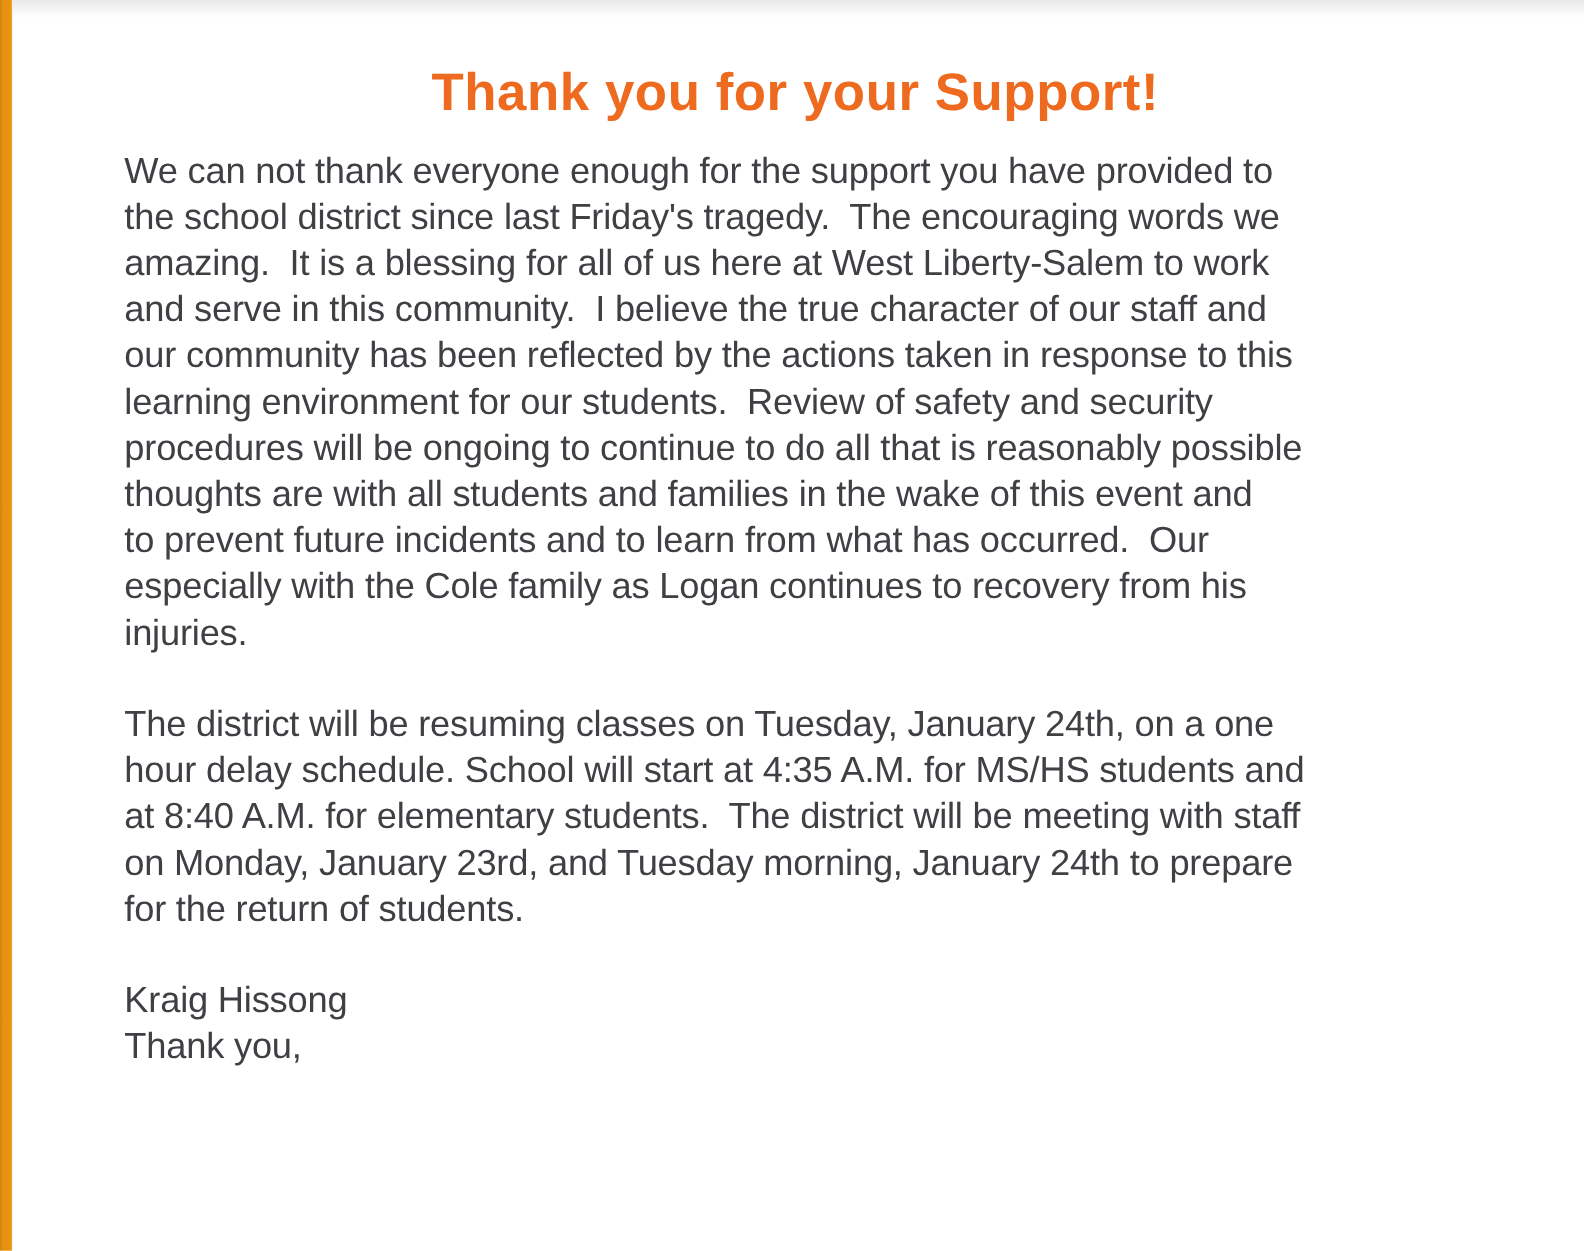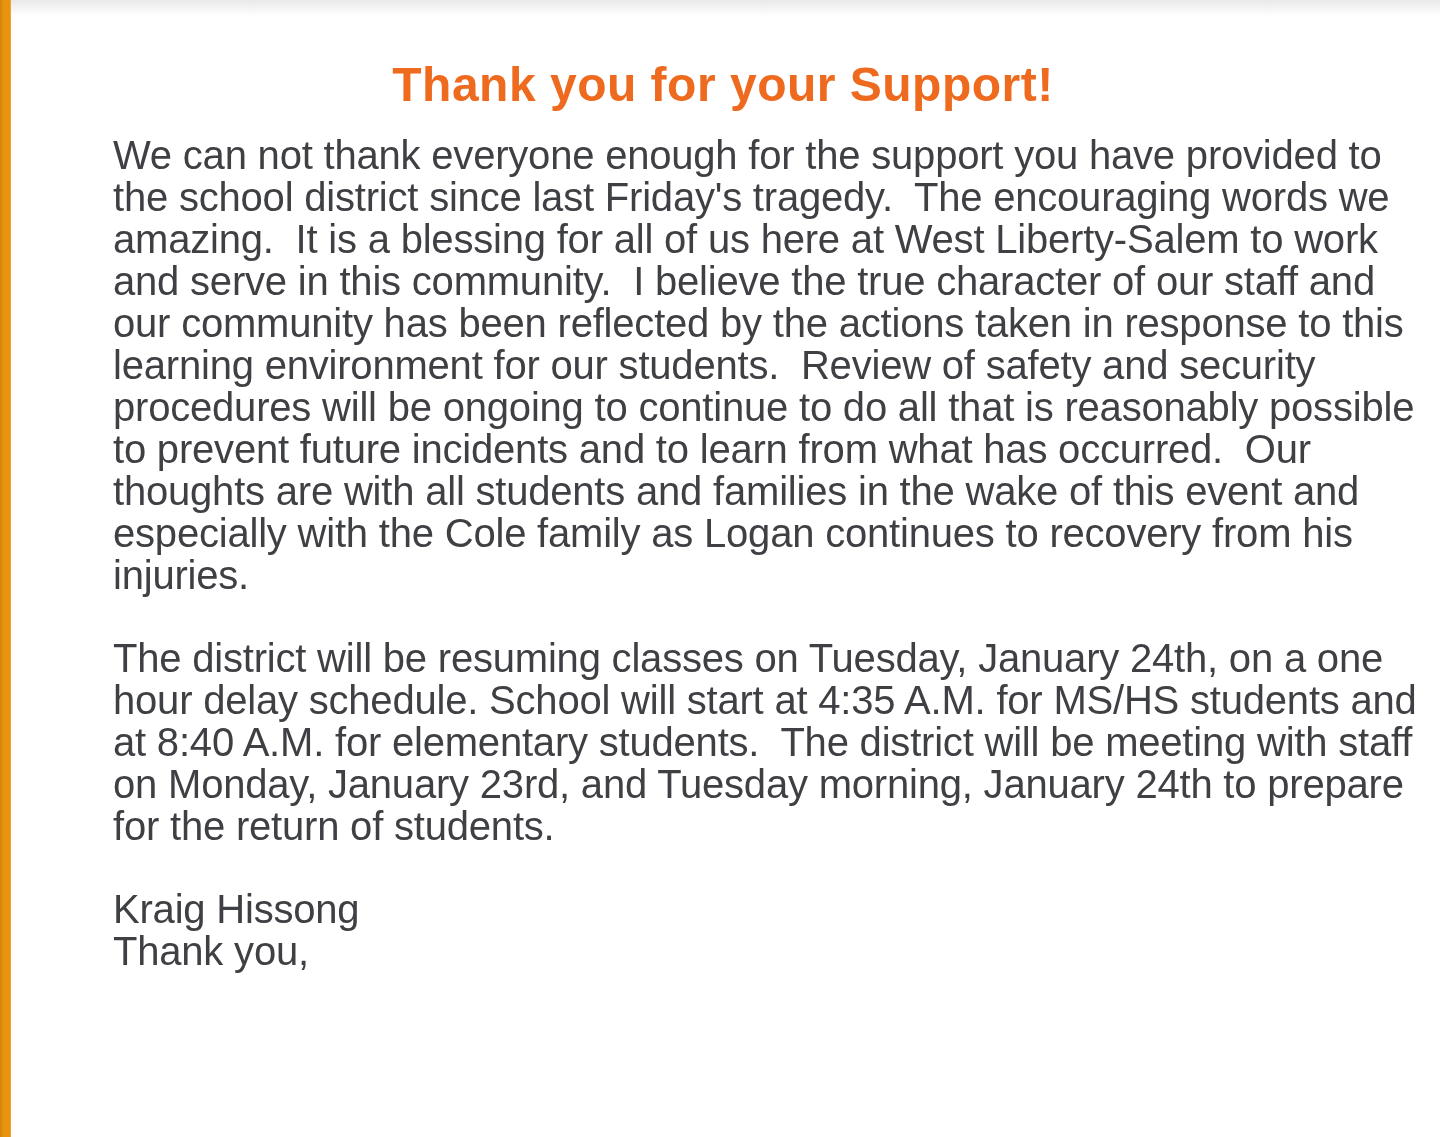--- a/index.html
+++ b/index.html
@@ -41,21 +41,21 @@
     font-size: 48px;
     line-height: 66px;
     font-weight: bold;
     letter-spacing: 0.5px;
     text-align: center;
     color: var(--title);
   }
   .para {
     margin: 0 0 41px 0;
     color: var(--body-text);
-    font-size: 40px;
+    font-size: 33px;
     line-height: 42px;
     letter-spacing: -0.2px;
   }
   .line { white-space: pre; }
 </style>
 </head>
 <body>
 
 <div class="accent-bar"></div>
 <div class="top-fade"></div>
@@ -64,22 +64,22 @@
   <h1 class="page-title">Thank you for your Support!</h1>
 
   <div class="para">
       <div class="line">We can not thank everyone enough for the support you have provided to</div>
       <div class="line">the school district since last Friday's tragedy.  The encouraging words we</div>
       <div class="line">amazing.  It is a blessing for all of us here at West Liberty-Salem to work</div>
       <div class="line">and serve in this community.  I believe the true character of our staff and</div>
       <div class="line">our community has been reflected by the actions taken in response to this</div>
       <div class="line">learning environment for our students.  Review of safety and security</div>
       <div class="line">procedures will be ongoing to continue to do all that is reasonably possible</div>
+      <div class="line">thoughts are with all students and families in the wake of this event and</div>
       <div class="line">to prevent future incidents and to learn from what has occurred.  Our</div>
-      <div class="line">thoughts are with all students and families in the wake of this event and</div>
       <div class="line">especially with the Cole family as Logan continues to recovery from his</div>
       <div class="line">injuries.</div>
     </div>
 
   <div class="para">
       <div class="line">The district will be resuming classes on Tuesday, January 24th, on a one</div>
       <div class="line">hour delay schedule. School will start at 4:35 A.M. for MS/HS students and</div>
       <div class="line">at 8:40 A.M. for elementary students.  The district will be meeting with staff</div>
       <div class="line">on Monday, January 23rd, and Tuesday morning, January 24th to prepare</div>
       <div class="line">for the return of students.</div>

